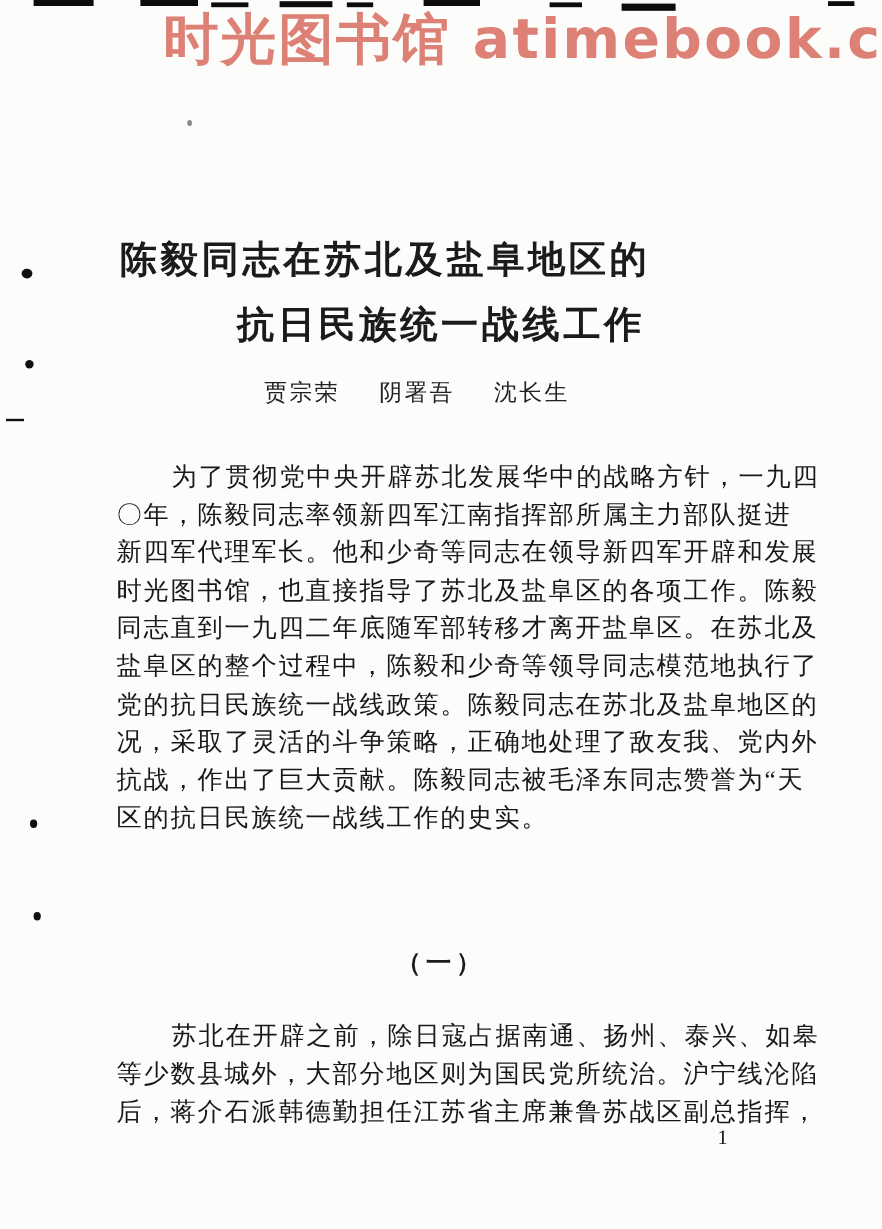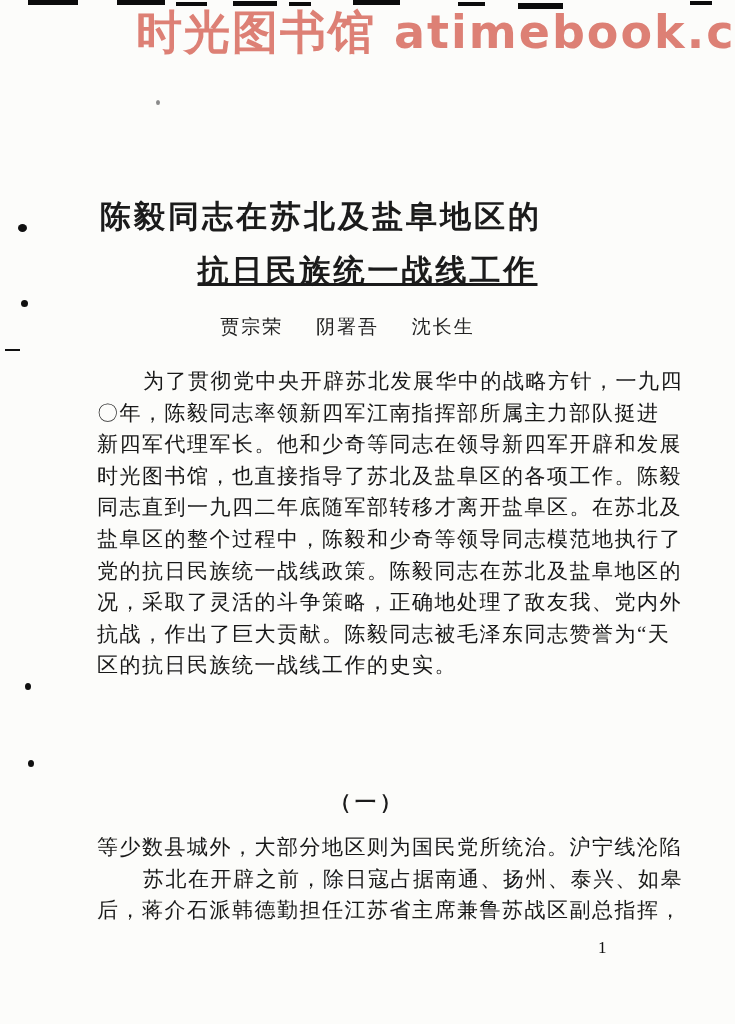--- a/index.html
+++ b/index.html
@@ -17,29 +17,29 @@
   .watermark{
     position:absolute;left:136px;top:2px;
     font-family:"DejaVu Sans","Liberation Sans",sans-serif;
     font-weight:bold;font-size:46px;letter-spacing:2px;
     color:rgba(211,92,79,0.78);
     white-space:nowrap;
   }
   .title-line1{position:absolute;top:196px;left:0;width:642px;text-align:center;
     font-size:31px;font-weight:bold;letter-spacing:3px;}
   .title-line2{position:absolute;top:250px;left:0;width:735px;text-align:center;
-    font-size:31px;font-weight:bold;letter-spacing:3px;text-decoration:underline;}
+    font-size:31px;font-weight:bold;letter-spacing:3px;}
   
   .authors{position:absolute;top:314px;left:0;width:695px;text-align:center;
     font-size:19px;letter-spacing:2px;color:#222;}
   .authors span{margin:0 13px;}
   
   .para{position:absolute;left:97px;width:552px;font-size:21px;color:#181818;}
   .para .line{height:31.6px;line-height:31.6px;white-space:nowrap;letter-spacing:1.5px;}
-  .para .indent{padding-left:46px;}
+  .para .indent{padding-left:46px;margin-top:16px;}
   .p1{top:366px;}
   .p2{top:832px;}
   .section-heading{position:absolute;top:788px;left:0;width:735px;text-align:center;
     font-size:21px;font-weight:bold;letter-spacing:4px;}
   .page-number{position:absolute;top:938px;left:598px;font-size:17px;color:#111;}
   
   .speck{position:absolute;background:#101010;border-radius:50%;}
   .speck-dash{position:absolute;background:#101010;}
 </style>
 </head>
@@ -79,22 +79,22 @@
     <div class="line">盐阜区的整个过程中，陈毅和少奇等领导同志模范地执行了</div>
     <div class="line">党的抗日民族统一战线政策。陈毅同志在苏北及盐阜地区的</div>
     <div class="line">况，采取了灵活的斗争策略，正确地处理了敌友我、党内外</div>
     <div class="line">抗战，作出了巨大贡献。陈毅同志被毛泽东同志赞誉为“天</div>
     <div class="line">区的抗日民族统一战线工作的史实。</div>
   </div>
 
   <div class="section-heading">（一）</div>
 
   <div class="para p2">
+    <div class="line indent">苏北在开辟之前，除日寇占据南通、扬州、泰兴、如皋</div>
     <div class="line">等少数县城外，大部分地区则为国民党所统治。沪宁线沦陷</div>
-    <div class="line indent">苏北在开辟之前，除日寇占据南通、扬州、泰兴、如皋</div>
     <div class="line">后，蒋介石派韩德勤担任江苏省主席兼鲁苏战区副总指挥，</div>
   </div>
 
   <div class="page-number">1</div>
 
   <span class="speck" style="left:18px;top:224px;width:9px;height:8px"></span>
   <span class="speck" style="left:21px;top:300px;width:7px;height:7px"></span>
   <span class="speck-dash" style="left:5px;top:349px;width:15px;height:2px"></span>
   <span class="speck" style="left:25px;top:683px;width:6px;height:7px"></span>
   <span class="speck" style="left:28px;top:760px;width:6px;height:7px"></span>

